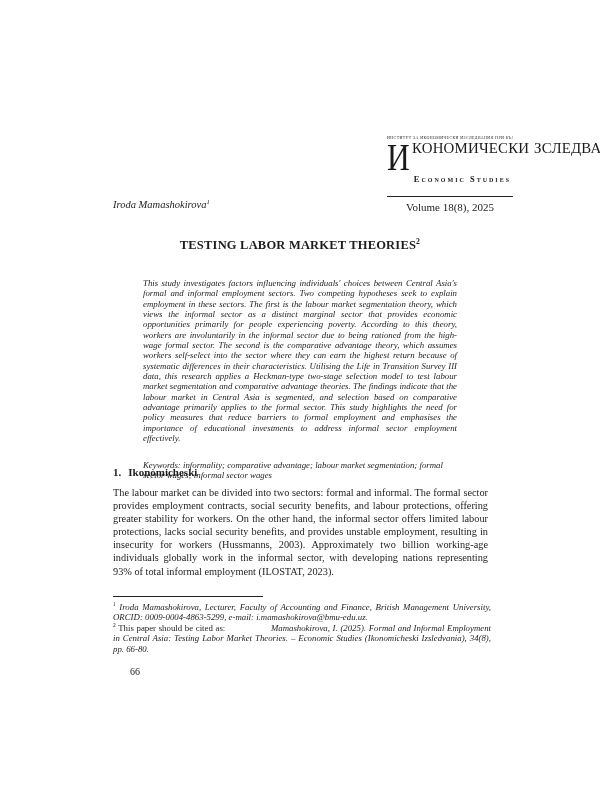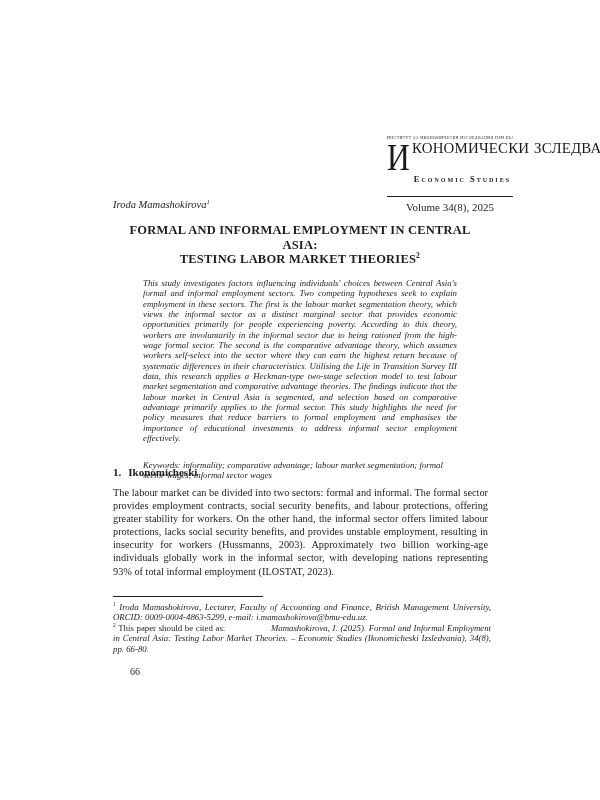--- a/index.html
+++ b/index.html
@@ -166,28 +166,28 @@
     <div class="logo-row">
       <span class="logo-initial">И</span>
       <span class="logo-lines">
         <span class="logo-line">КОНОМИЧЕСКИ</span>
         <span class="logo-line">ЗСЛЕДВАНИЯ</span>
       </span>
     </div>
     <div class="logo-subtitle">Economic Studies</div>
   </div>
 
-  <div class="volume-box">Volume 34(8), 2025</div>
+  <div class="volume-box">Volume 18(8), 2025</div>
 
   <div class="author-line">
     <span>Iroda Mamashokirova</span><sup>1</sup>
   </div>
 
   <div class="paper-title">
-    <span>FORMAL AND INFORMAL EMPLOYMENT IN CENTRAL ASIA:</span><br>
+    <br>
     <span>TESTING LABOR MARKET THEORIES</span><sup>2</sup>
   </div>
 
   <div class="abstract-block">
     <p>This study investigates factors influencing individuals' choices between Central Asia's formal and informal employment sectors. Two competing hypotheses seek to explain employment in these sectors. The first is the labour market segmentation theory, which views the informal sector as a distinct marginal sector that provides economic opportunities primarily for people experiencing poverty. According to this theory, workers are involuntarily in the informal sector due to being rationed from the high-wage formal sector. The second is the comparative advantage theory, which assumes workers self-select into the sector where they can earn the highest return because of systematic differences in their characteristics. Utilising the Life in Transition Survey III data, this research applies a Heckman-type two-stage selection model to test labour market segmentation and comparative advantage theories. The findings indicate that the labour market in Central Asia is segmented, and selection based on comparative advantage primarily applies to the formal sector. This study highlights the need for policy measures that reduce barriers to formal employment and emphasises the importance of educational investments to address informal sector employment effectively.</p>
     <p class="kw">Keywords: informality; comparative advantage; labour market segmentation; formal sector wages; informal sector wages</p>
   </div>
 
   <div class="section-heading">
     <span class="num">1.</span><span>Ikonomicheski</span>

